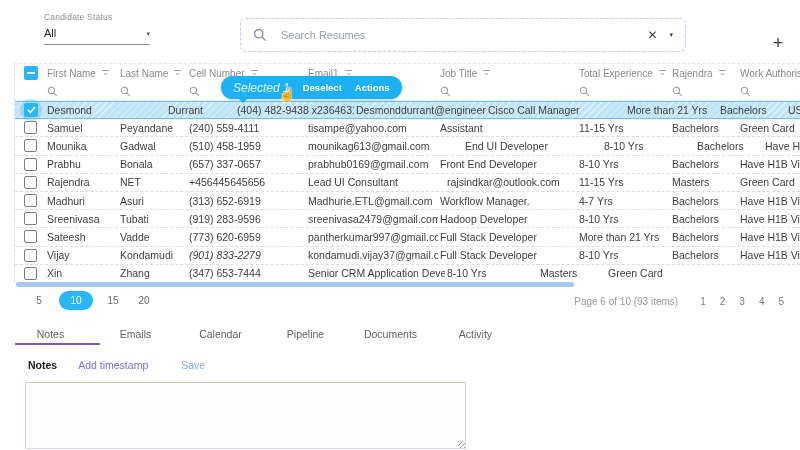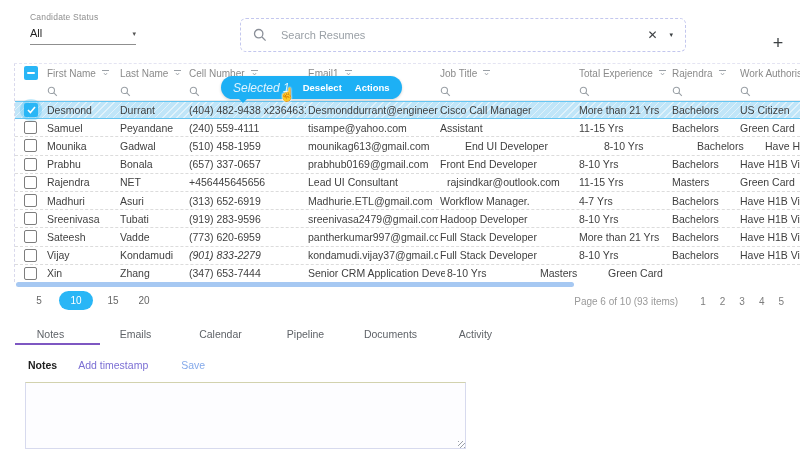--- a/index.html
+++ b/index.html
@@ -1,20 +1,20 @@
 <!DOCTYPE html>
 <html><head>
 <meta charset="utf-8">
 <style>
   html,body{margin:0;padding:0;background:#fff;}
   .screen{position:relative;width:800px;height:450px;background:#fff;overflow:hidden;
           font-family:"Liberation Sans",sans-serif;color:#3f3f3f;}
 
   
-  .cand{position:absolute;left:30px;top:12px;width:106px;}
+  .cand{position:absolute;left:44px;top:12px;width:106px;}
   .cand-label{font-size:8.5px;color:#8f8f8f;letter-spacing:.2px;}
   .cand-value{font-size:11px;color:#1f1f1f;padding:5px 0 5px;border-bottom:1px solid #8f8f8f;
               display:flex;justify-content:space-between;align-items:center;cursor:pointer;}
   .caret{font-size:7px;color:#555;line-height:1;}
 
   .searchbox{position:absolute;left:240px;top:18px;width:446px;height:34px;box-sizing:border-box;
              border:1px dashed #c3c7ee;border-radius:6px;background:#fff;
              display:flex;align-items:center;padding:0 12px;}
   .search-icon{flex:none;display:flex;}
   .search-placeholder{color:#9aa0a6;font-size:11px;margin-left:14px;flex:1;}
@@ -254,21 +254,21 @@
           <div class="cell cb-cell" style="width: 30px;">
             <div class="ripple">
               <div class="cb-on">
                 <svg width="9" height="8" viewBox="0 0 9 8">
                   <path d="M1 4l2.4 2.6L8 1" fill="none" stroke="#fff" stroke-width="1.6"></path>
                 </svg>
               </div>
             </div>
           </div>
           <div class="cell" style="width: 73px;">Desmond</div>
-          <div class="cell" style="width: 69px;">Durrant</div>
+          <div class="cell" style="width: 69px; margin-left: 48px;">Durrant</div>
           <div class="cell" style="width: 119px;">(404) 482-9438 x236463109</div>
           <div class="cell" style="width: 132px;">Desmonddurrant@engineer.com</div>
           <div class="cell" style="width: 139px;">Cisco Call Manager</div>
           <div class="cell" style="width: 93px;">More than 21 Yrs</div>
           <div class="cell" style="width: 68px;">Bachelors</div>
           <div class="cell" style="width: 110px;">US Citizen</div>
         </div>
         <div class="grid-row body-row">
           <div class="cell cb-cell" style="width: 30px;">
             <div class="cb"></div>

